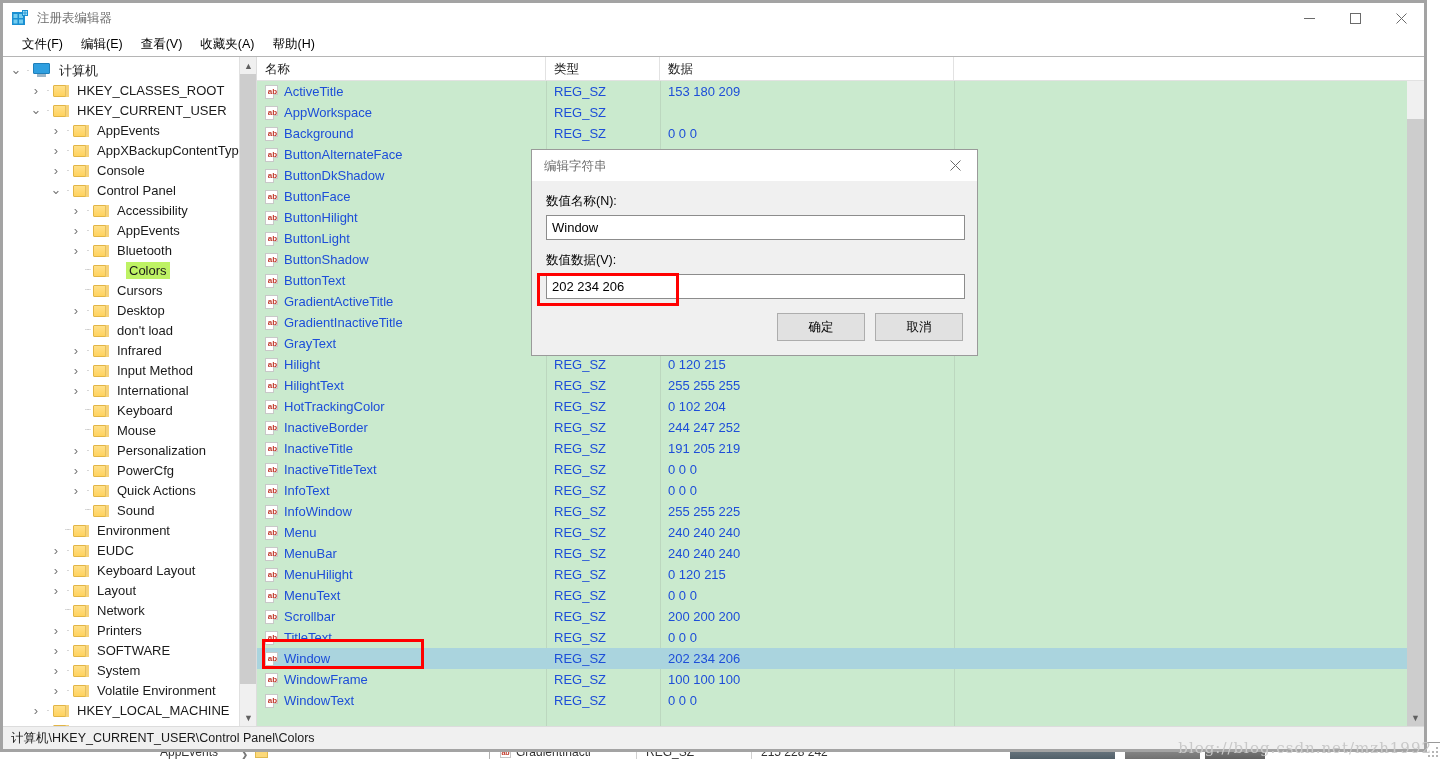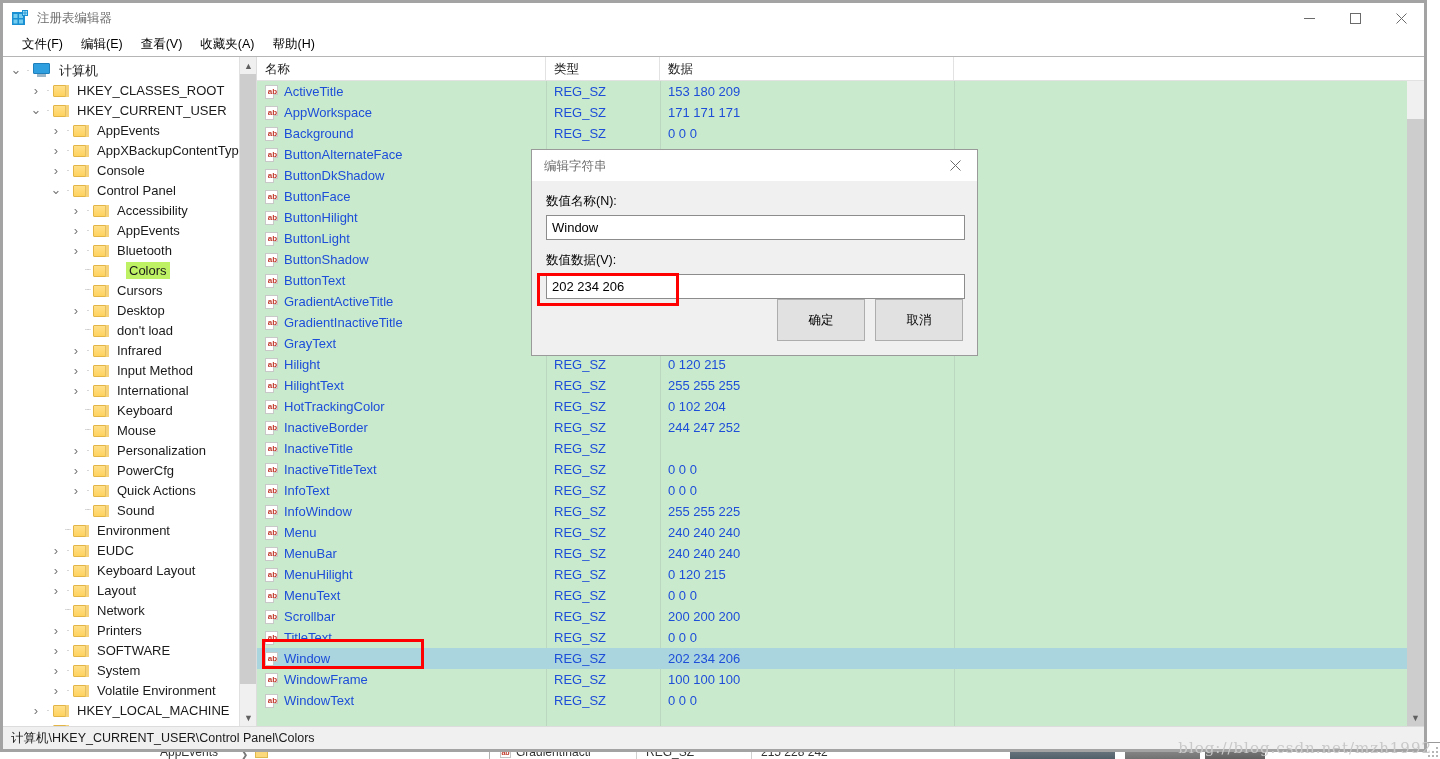--- a/index.html
+++ b/index.html
@@ -229,21 +229,21 @@
   .dlg-input {
     width: 419px; height: 25px; background: #ffffff; border: 1px solid #8c8c8c;
     font-size: 13px; color: #000; padding: 0 5px; line-height: 23px;
     font-family: "Liberation Sans", sans-serif;
   }
   .dlg-gap { height: 12px; }
   .dlg-buttons {
     position: absolute; right: 14px; bottom: 14px; display: flex; gap: 10px;
   }
   .dlg-btn {
-    width: 88px; height: 42px; background: #e1e1e1; border: 1px solid #adadad;
+    width: 88px; height: 28px; background: #e1e1e1; border: 1px solid #adadad;
     font-size: 12.5px; color: #000; display: flex; align-items: center; justify-content: center;
     font-family: "Liberation Sans", sans-serif;
   }
 
   
   .annot {
     position: absolute; border: 3px solid #ff0000; z-index: 60; pointer-events: none;
   }
   .annot-value { left: 537px; top: 273px; width: 142px; height: 33px; }
   .annot-row { left: 262px; top: 639px; width: 162px; height: 30px; }
@@ -708,21 +708,20 @@
                 <div class="cell-data">153 180 209</div>
               </div>
               <div class="row">
                 <div class="cell-name">
                   <span class="ab-icon">
                     <span class="dogear"></span>
                   </span>
                   <span>AppWorkspace</span>
                 </div>
                 <div class="cell-type">REG_SZ</div>
-                <div class="cell-data">171 171 171</div>
               </div>
               <div class="row">
                 <div class="cell-name">
                   <span class="ab-icon">
                     <span class="dogear"></span>
                   </span>
                   <span>Background</span>
                 </div>
                 <div class="cell-type">REG_SZ</div>
                 <div class="cell-data">0 0 0</div>
@@ -868,20 +867,21 @@
                 <div class="cell-data">244 247 252</div>
               </div>
               <div class="row">
                 <div class="cell-name">
                   <span class="ab-icon">
                     <span class="dogear"></span>
                   </span>
                   <span>InactiveTitle</span>
                 </div>
                 <div class="cell-type">REG_SZ</div>
+                <div class="cell-data">191 205 219</div>
               </div>
               <div class="row">
                 <div class="cell-name">
                   <span class="ab-icon">
                     <span class="dogear"></span>
                   </span>
                   <span>InactiveTitleText</span>
                 </div>
                 <div class="cell-type">REG_SZ</div>
                 <div class="cell-data">0 0 0</div>

